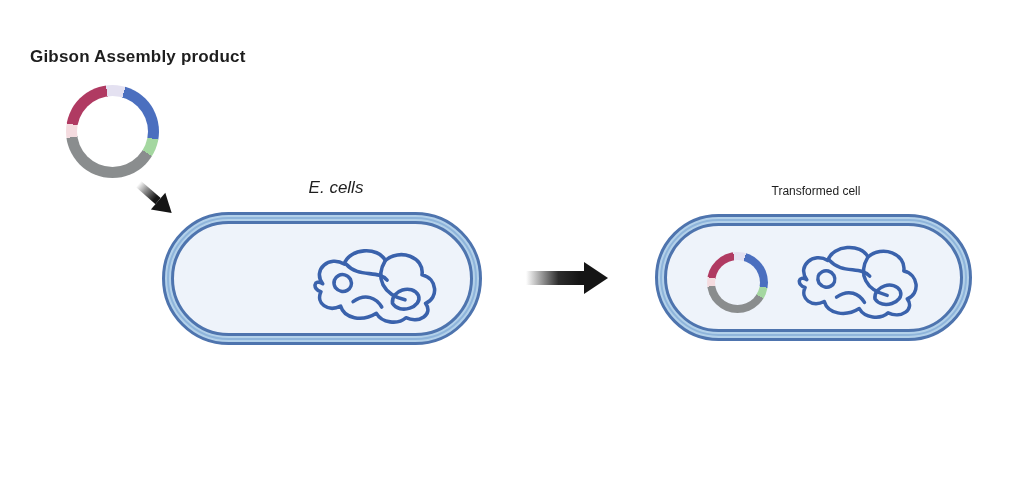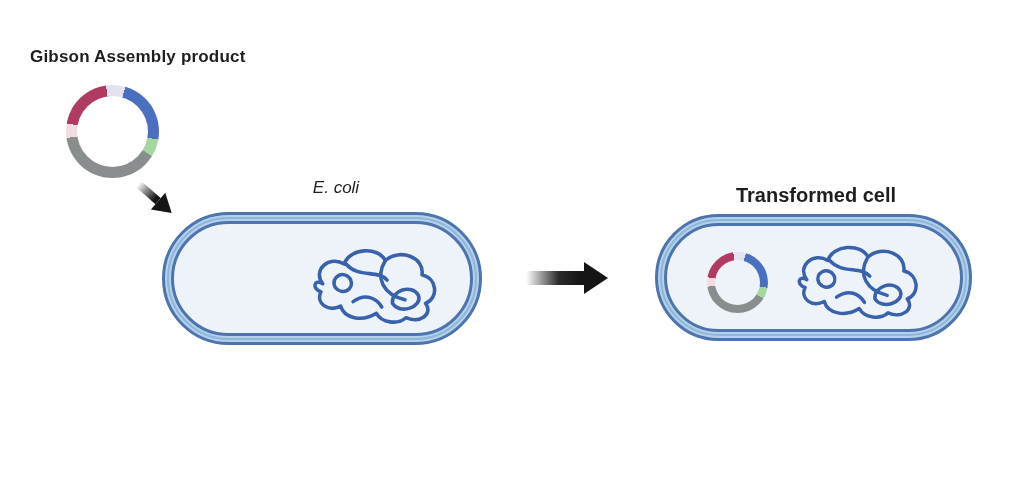--- a/index.html
+++ b/index.html
@@ -3,21 +3,21 @@
 <meta charset="utf-8">
 <style>
   html,body{margin:0;padding:0;background:#ffffff;}
   .canvas{
     position:relative;width:1024px;height:480px;background:#ffffff;overflow:hidden;
     font-family:"Liberation Sans", sans-serif;color:var(--text,#1e1e1e);
   }
   .label{position:absolute;white-space:nowrap;}
   .label-gibson{left:30px;top:47px;font-size:17px;font-weight:600;letter-spacing:.2px;}
   .label-ecoli{left:336px;top:178px;transform:translateX(-50%);font-size:17px;font-style:italic;font-weight:500;}
-  .label-transformed{left:816px;top:184px;transform:translateX(-50%);font-size:20px;font-weight:700;text-align:center;}
+  .label-transformed{left:816px;top:184px;transform:translateX(-50%);font-size:12px;font-weight:400;text-align:center;}
   .diagram-title{
     position:absolute;left:580px;top:387px;transform:translateX(-50%);
     font-size:25px;font-weight:600;letter-spacing:.2px;white-space:nowrap;
   }
 
   
   .plasmid{
     position:absolute;border-radius:50%;
     width:var(--size);height:var(--size);
     display:flex;align-items:center;justify-content:center;
@@ -70,21 +70,21 @@
       <linearGradient id="gradDiag" x1="0" y1="0" x2="1" y2="0">
         <stop offset="0" stop-color="#151515" stop-opacity="0"></stop>
         <stop offset="0.35" stop-color="#151515" stop-opacity="0.45"></stop>
         <stop offset="0.85" stop-color="#151515" stop-opacity="1"></stop>
       </linearGradient>
     </defs>
     <rect x="0" y="9" width="26" height="8" fill="url(#gradDiag)"></rect>
     <polygon points="26,2 26,24 44,13" fill="#151515"></polygon>
   </svg>
 
-  <div class="label label-ecoli">E. coli</div>
+  <div class="label label-ecoli">E. cells</div>
 
   <div class="cell cell-left">
     <div class="mem2">
       <div class="mem3">
         <svg class="chromosome chromosome-left" viewBox="0 0 160 95">
           <defs>
             <g id="chrom-shape">
               <path d="M 26 50 C 14 34, 34 18, 50 28 C 56 10, 88 8, 96 24 C 112 10, 140 20, 137 40 C 154 44, 156 66, 141 72 C 150 84, 134 95, 119 88 C 110 96, 92 94, 86 83 C 70 93, 50 89, 46 75 C 32 82, 18 72, 24 59 C 14 56, 16 44, 26 50 Z"></path>
               <path d="M 40 54 C 34 42, 50 34, 57 45 C 62 56, 48 64, 40 54 Z"></path>
               <path d="M 52 28 C 66 44, 88 34, 98 46"></path>

